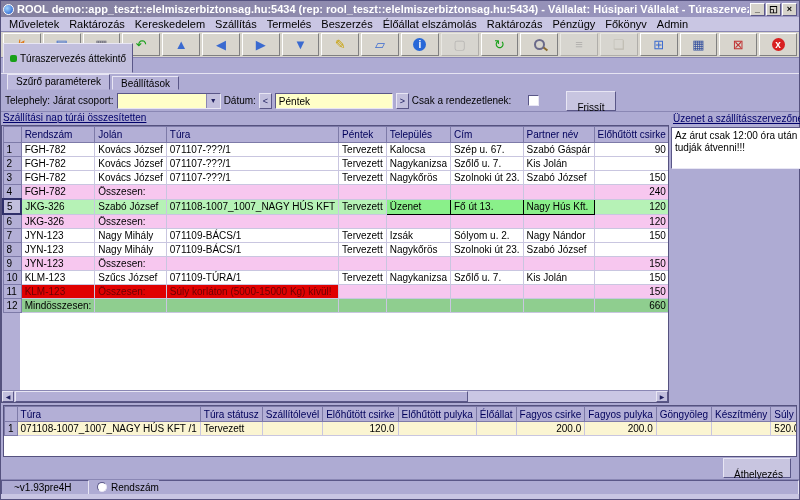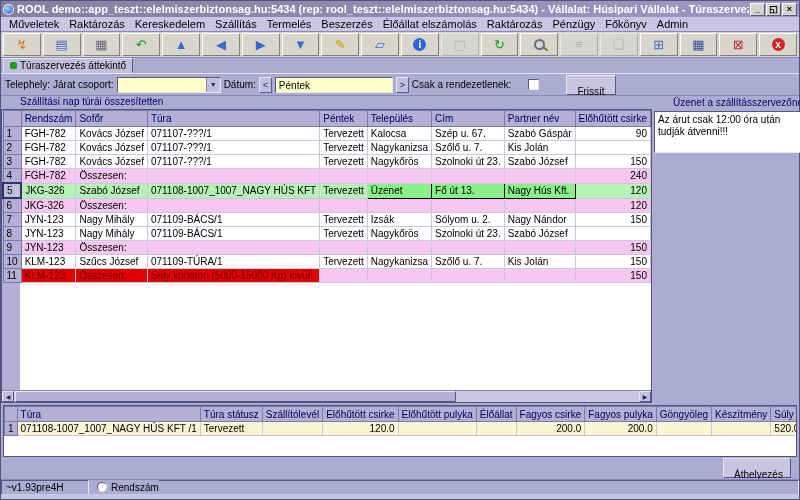--- a/index.html
+++ b/index.html
@@ -42,21 +42,21 @@
   .tbicon.circle { width:13px; height:13px; border-radius:50%; color:#fff !important;
                    font:bold 10px/13px "Liberation Sans",sans-serif; text-align:center; }
   .tbicon.search { width:11px; height:11px; border:2px solid #6a6a8a; border-radius:50%;
                    position:relative; font-size:0; }
   .tbicon.search::after { content:""; position:absolute; width:5px; height:2px;
                    background:#8a6a30; right:-5px; bottom:-2px; transform:rotate(40deg); }
 
   
   .tabrow { height:16px; display:flex; align-items:flex-end; padding-left:2px;
             flex:0 0 auto; border-bottom:1px solid #e6e4f2; }
-  .main-tab { height:15px; background:#c2bfdd; border:1px solid;
+  .main-tab { height:30px; background:#c2bfdd; border:1px solid;
               border-color:#e8e6f4 #5a5788 #c2bfdd #e8e6f4;
               display:flex; align-items:center; padding:0 6px; gap:3px; }
   .tab-glyph { width:7px; height:7px; background:#18a018; border-radius:2px; }
   .subtabrow { height:16px; display:flex; align-items:flex-end; padding-left:6px;
                flex:0 0 auto; }
   .sub-tab { height:14px; background:#b6b2d8; border:1px solid;
              border-color:#e8e6f4 #5a5788 #b6b2d8 #e8e6f4;
              padding:0 8px; line-height:13px; margin-right:2px; }
   .sub-tab.active { height:16px; background:#bcb8dc; font-weight:normal; }
 
@@ -80,21 +80,21 @@
            border-color:#5a5788 #e8e6f4 #e8e6f4 #5a5788; }
   .push-btn { background:#c8c5e0; border:1px solid;
            border-color:#e8e6f4 #5a5788 #5a5788 #e8e6f4; padding:9px 10px;
            height:17px; line-height:13px; }
 
   
   .content { flex:1 1 auto; display:flex; min-height:0; }
   .left-pane { width:668px; display:flex; flex-direction:column; }
   .right-pane { flex:1; display:flex; flex-direction:column; padding:1px 2px; }
   .section-title { height:13px; line-height:12px; color:#00006a;
-                   padding-left:19px; white-space:nowrap;
+                   text-decoration:underline; padding-left:2px; white-space:nowrap;
                    overflow:hidden; }
   .tablebox { flex:1; border:1px solid #55527f; background:#fff; display:flex;
               flex-direction:column; min-height:0; position:relative; }
   .tablewrap { flex:1; overflow:hidden; position:relative; }
   .gutter-fill { position:absolute; left:0; top:0; bottom:0; width:18px;
                  background:var(--header-bg,#b3afd6); z-index:0; }
   table.grid { border-collapse:collapse; table-layout:fixed; position:relative; z-index:1; }
   table.grid th { background:var(--header-bg,#b3afd6); color:#00005a; font-weight:normal;
         text-align:left; height:16px; padding:0 3px; border:1px solid #7d7aa8;
         white-space:nowrap; overflow:hidden; }
@@ -127,21 +127,21 @@
 
   
   .bottombox { height:52px; flex:0 0 auto; border:1px solid #55527f; background:#fff;
                display:flex; flex-direction:column; margin:2px 2px 0 2px; overflow:hidden; }
   .bottombox table.grid th { height:15px; }
   .btnrow { height:22px; flex:0 0 auto; display:flex; justify-content:flex-end;
             align-items:center; padding:2px 8px; }
   .statusbar { height:15px; flex:0 0 auto; display:flex; align-items:center;
                background:var(--bg,#aeabd3); border-top:1px solid #8a87b4; }
   .status-cell { height:15px; border:1px solid; border-color:#5a5788 #e8e6f4 #e8e6f4 #5a5788;
-               padding:0 4px; line-height:13px; white-space:nowrap; }
+               padding:0 12px; line-height:13px; white-space:nowrap; }
   .radio { width:10px; height:10px; border-radius:50%; background:#fff; border:1px solid;
                border-color:#5a5788 #e8e6f4 #e8e6f4 #5a5788; margin:0 4px 0 8px; }
   .bottomstrip { height:5px; background:#c9c6e3; flex:0 0 auto; }
 </style>
 </head>
 <body>
 
 <div class="window">
 
   <div class="titlebar">
@@ -229,20 +229,24 @@
       </div>
     </div>
 
   <div class="tabrow">
     <div class="main-tab">
       <span class="tab-glyph"></span>
       <span>Túraszervezés áttekintő</span>
     </div>
   </div>
 
+  <div class="subtabrow">
+    <div class="sub-tab active">Szűrő paraméterek</div>
+    <div class="sub-tab">Beállítások</div>
+  </div>
 
   <div class="filterrow">
     <span class="flabel">Telephely:</span>
     <span class="flabel">Járat csoport:</span>
     <div class="combo" style="width:104px">
       <span class="val" style="flex:1"></span>
       <span class="arrow">▼</span>
     </div>
     <span class="flabel">Dátum:</span>
     <div class="nav-btn">&lt;</div>
@@ -268,21 +272,21 @@
                 <col style="width: 44px;">
                 <col style="width: 46px;">
                 <col style="width: 62px;">
                 <col style="width: 52px;">
                 <col style="width: 54px;">
               </colgroup>
               <thead>
                 <tr>
                   <th class="numcol"></th>
                   <th>Rendszám</th>
-                  <th>Sofőr</th>
+                  <th>Jolán</th>
                   <th>Túra</th>
                   <th>Péntek</th>
                   <th>Település</th>
                   <th>Cím</th>
                   <th>Partner név</th>
                   <th>Előhűtött csirke</th>
                 </tr>
               </thead>
               <tbody>
                 <tr class="r-normal">
@@ -398,20 +402,31 @@
                 <tr class="r-subtotal">
                   <td class="numcol">11</td>
                   <td class="warn">KLM-123</td>
                   <td class="warn">Összesen:</td>
                   <td class="warn">Súly korláton (5000-15000 Kg) kívül!</td>
                   <td></td>
                   <td></td>
                   <td></td>
                   <td></td>
                   <td class="num">150</td>
+                </tr>
+                <tr class="r-total">
+                  <td class="numcol">12</td>
+                  <td>Mindösszesen:</td>
+                  <td></td>
+                  <td></td>
+                  <td></td>
+                  <td></td>
+                  <td></td>
+                  <td></td>
+                  <td class="num">660</td>
                 </tr>
               </tbody>
             </table>
         </div>
         <div class="hscroll">
           <span class="hs-arrow">◀</span>
           <span class="hs-thumb"></span>
           <span class="hs-spacer"></span>
           <span class="hs-arrow">▶</span>
         </div>

